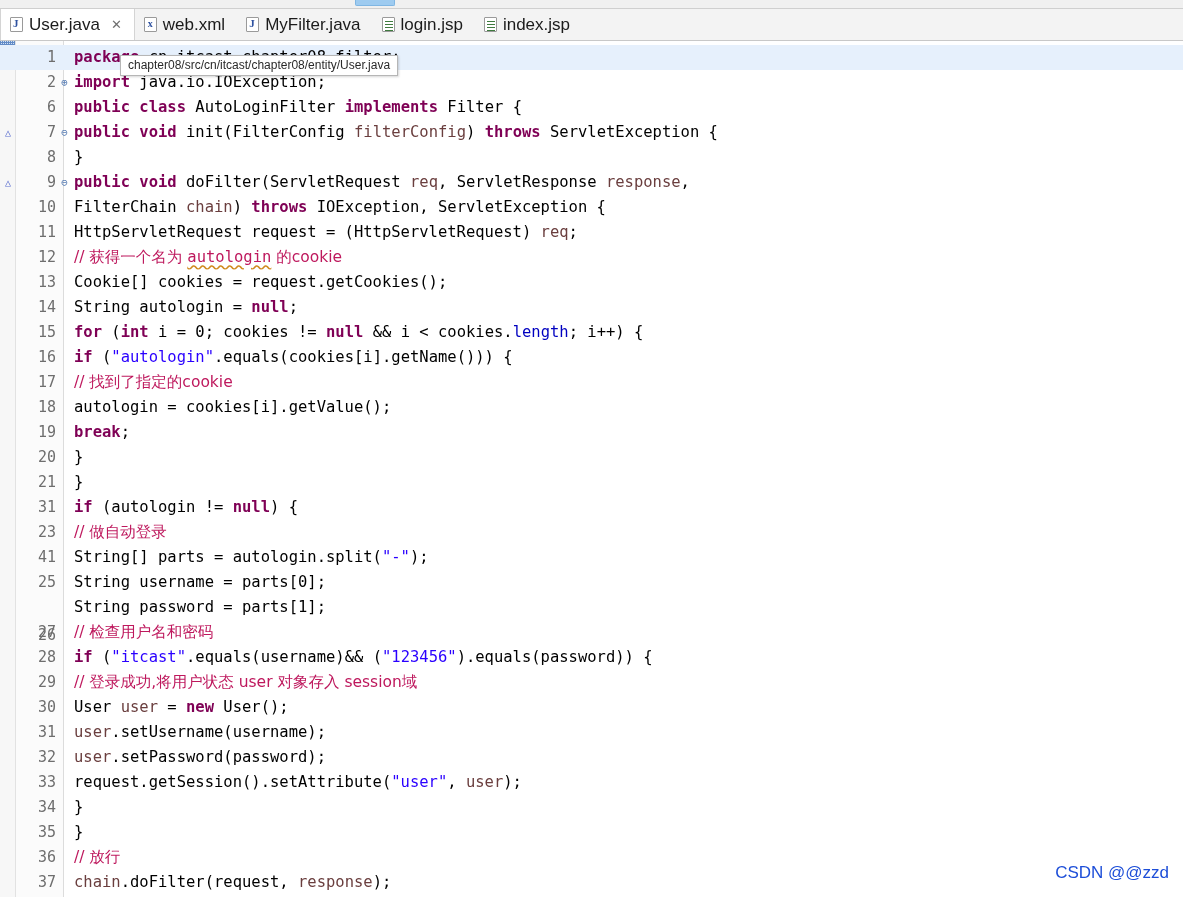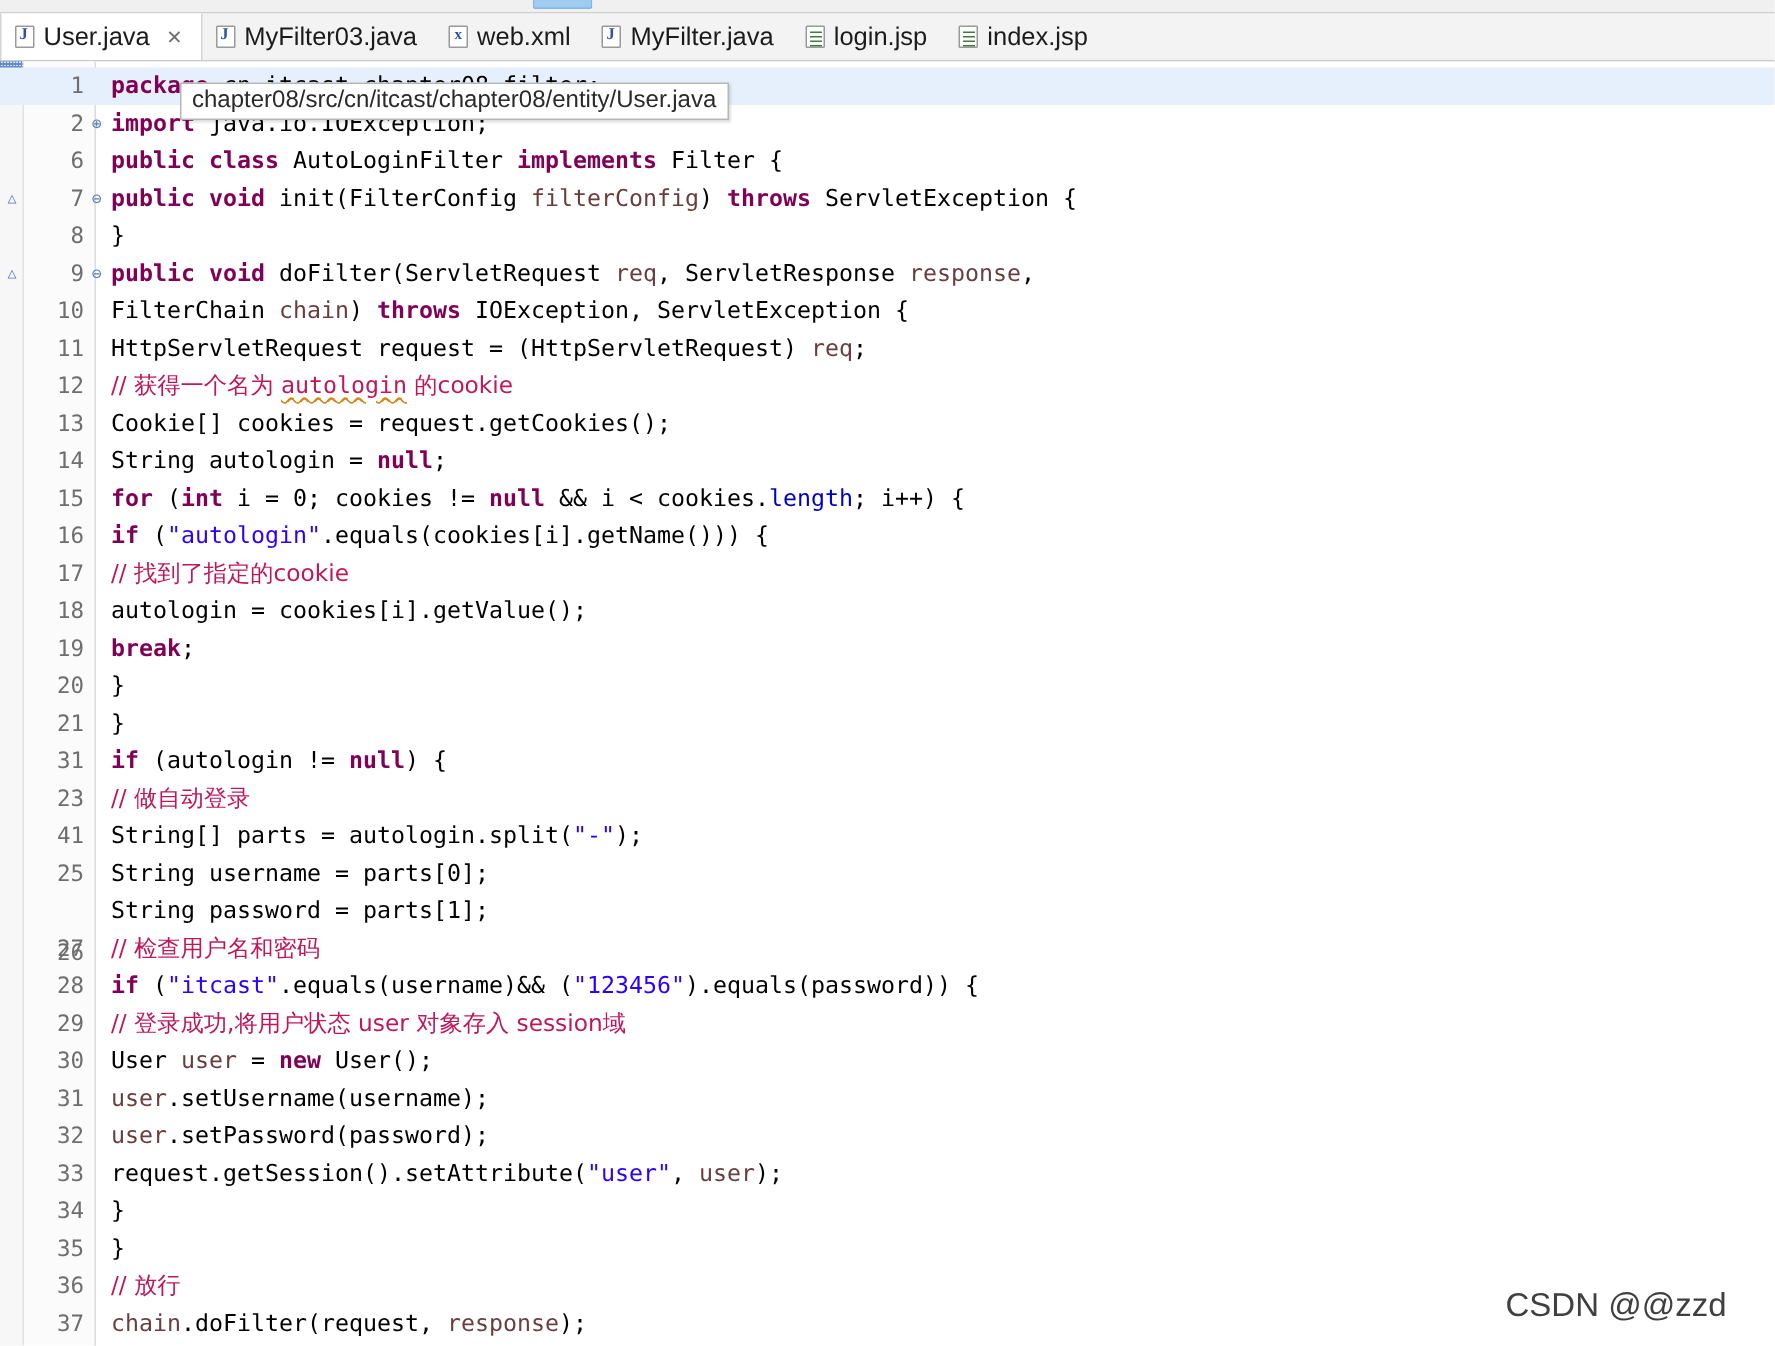--- a/index.html
+++ b/index.html
@@ -150,49 +150,45 @@
   .cjk { font-family: "DejaVu Sans", sans-serif; }
 
   
   #tooltip {
     position: absolute; left: 120px; top: 55px;
     background: #ffffff;
     border: 1px solid #b6b6b6;
     box-shadow: 1px 1px 2px rgba(0,0,0,.16);
     padding: 2px 7px 3px 7px;
     font-family: "Liberation Sans", sans-serif;
-    font-size: 16px; color: #2a2a2a;
+    font-size: 12px; color: #2a2a2a;
     white-space: nowrap;
     z-index: 50;
   }
 
   
   #watermark {
-    position: absolute; right: 32px; bottom: 14px;
-    color: #404040; font-size: 22px;
+    position: absolute; right: 14px; bottom: 14px;
+    color: #1d4ed8; font-size: 17px;
     font-family: "Liberation Sans", sans-serif;
     user-select: none;
   }
 </style>
 </head>
 <body>
 
 <div id="toolbar-strip">
   <div id="toolbar-active-chip"></div>
 </div>
 
 <div id="tabbar">
     <div class="tab active">
       <span class="ficon java"></span>
       <span class="tab-label">User.java</span>
       <span class="tab-close">✕</span>
-    </div>
-    <div class="tab">
-      <span class="ficon java"></span>
-      <span class="tab-label">MyFilter03.java</span>
     </div>
     <div class="tab">
       <span class="ficon xml"></span>
       <span class="tab-label">web.xml</span>
     </div>
     <div class="tab">
       <span class="ficon java"></span>
       <span class="tab-label">MyFilter.java</span>
     </div>
     <div class="tab">

